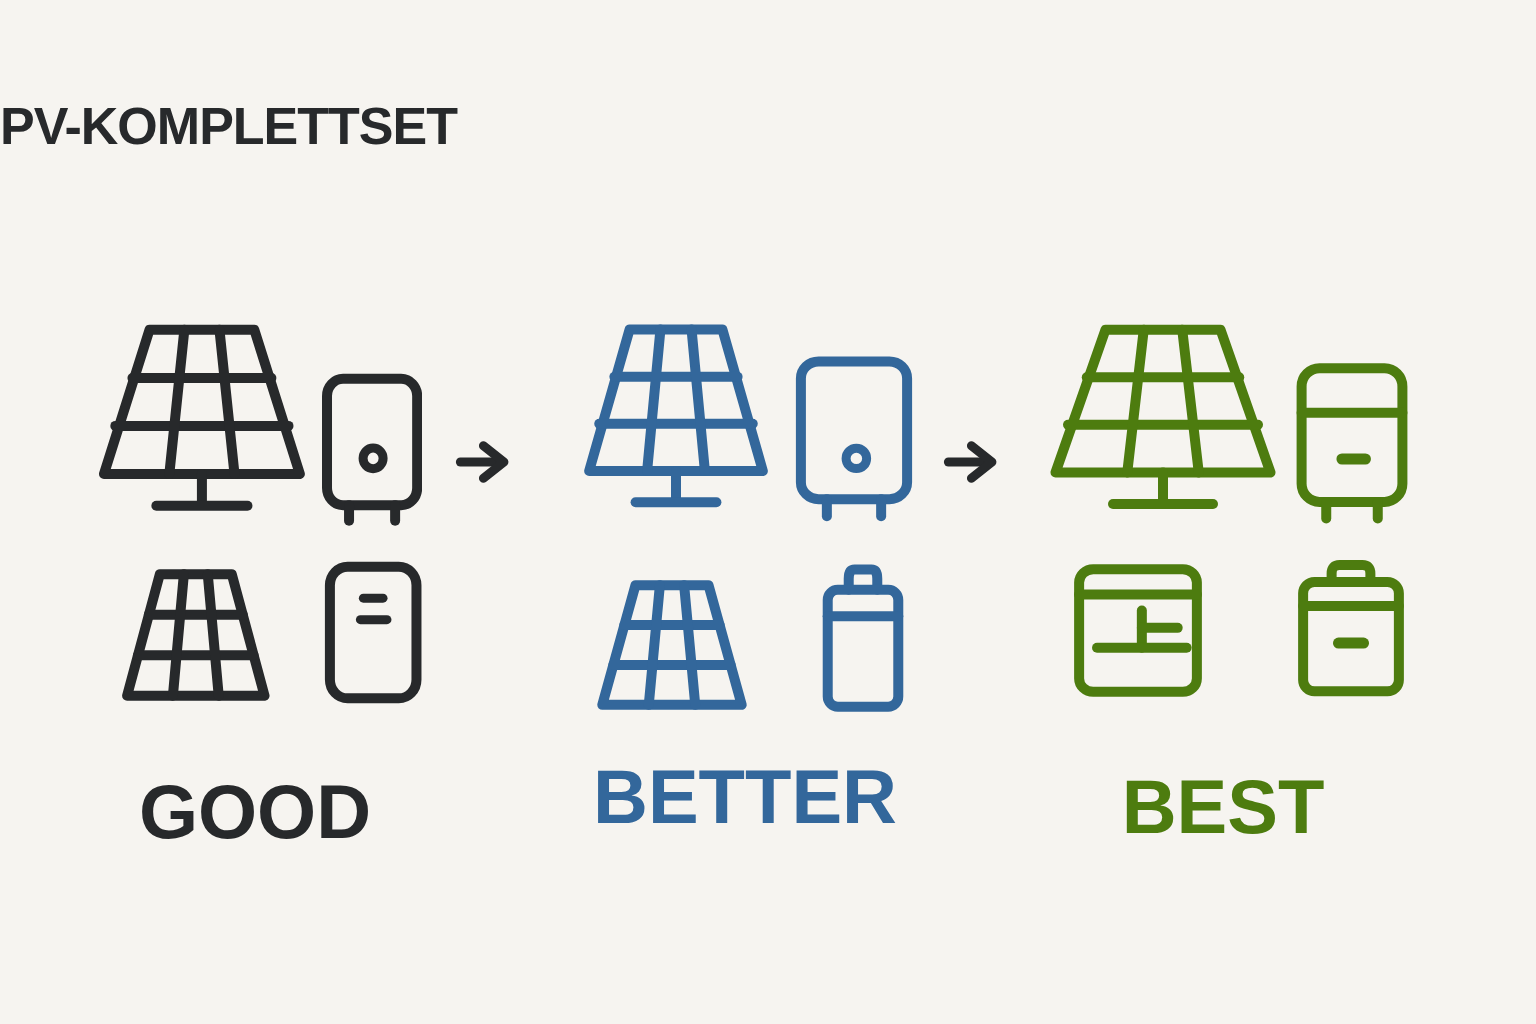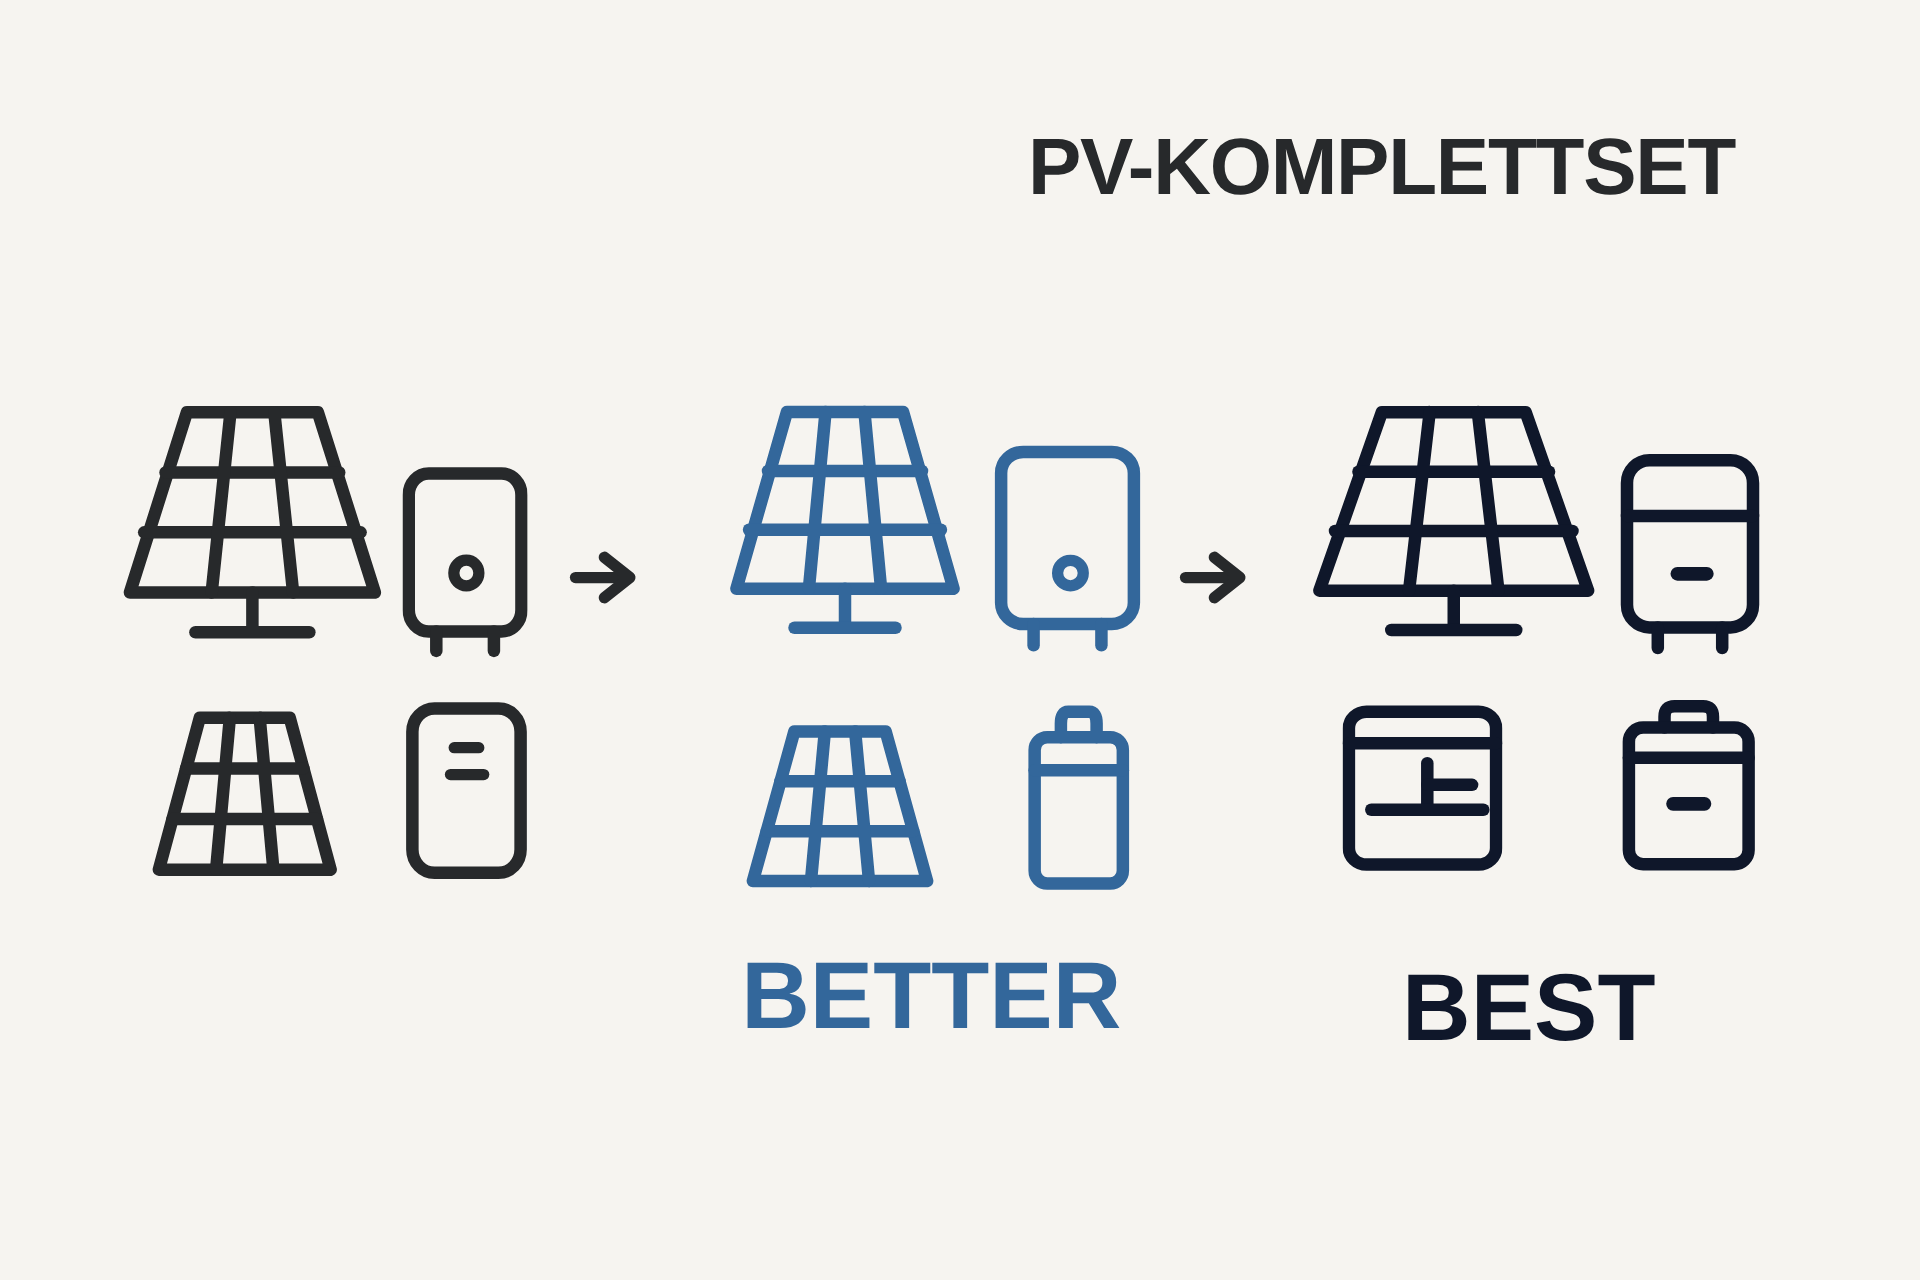--- a/index.html
+++ b/index.html
@@ -7,22 +7,22 @@
     width: 1536px; height: 1024px;
     overflow: hidden;
     font-family: "Liberation Sans", sans-serif;
     position: relative;
   }
   .stage { position: absolute; inset: 0; }
 
   .title {
     position: absolute;
     top: 96px; left: 0; width: 1388px;
-    text-align: right;
-    font-size: 64px;
+    text-align: left;
+    font-size: 52px;
     font-weight: 700;
     letter-spacing: -1px;
   }
 
   .tier { position: absolute; top: 315px; }
   #tier-good   { left: 88px;   width: 334px; }
   #tier-better { left: 575px;  width: 340px; }
   #tier-best   { left: 1038px; width: 370px; }
 
   .row { display: flex; align-items: flex-end; }
@@ -97,20 +97,21 @@
         <line class="st" x1="42.7" y1="6" x2="36" y2="94"></line>
         <line class="st" x1="57.3" y1="6" x2="64" y2="94"></line>
       </svg>
 
       <svg width="101" height="143" viewBox="0 0 100 100" preserveAspectRatio="none">
         <rect class="st" x="6" y="4" width="88" height="92" rx="18" ry="13"></rect>
         <line class="st thin" x1="40" y1="26" x2="60" y2="26"></line>
         <line class="st thin" x1="37" y1="41" x2="64" y2="41"></line>
       </svg>
     </div>
+    <div class="tier-label">GOOD</div>
   </div>
 
   <svg class="arrow" id="arrow-1" width="64" height="48" viewBox="0 0 100 80" preserveAspectRatio="none" style="color: rgb(39, 41, 43);">
     <line class="st thin" x1="10" y1="40" x2="74" y2="40"></line>
     <polyline class="st thin" points="46,13 78,40 46,67"></polyline>
   </svg>
 
   <div class="tier" id="tier-better" style="color: rgb(51, 103, 155);">
     <div class="row row1">
 
@@ -148,21 +149,21 @@
       </svg>
     </div>
     <div class="tier-label">BETTER</div>
   </div>
 
   <svg class="arrow" id="arrow-2" width="64" height="48" viewBox="0 0 100 80" preserveAspectRatio="none" style="color: rgb(39, 41, 43);">
     <line class="st thin" x1="10" y1="40" x2="74" y2="40"></line>
     <polyline class="st thin" points="46,13 78,40 46,67"></polyline>
   </svg>
 
-  <div class="tier" id="tier-best" style="color: #0f172a;">
+  <div class="tier" id="tier-best" style="color: #4d7c0f;">
     <div class="row row1">
 
       <svg width="250" height="210" viewBox="0 0 100 100" preserveAspectRatio="none">
         <polygon class="st" points="27,7 73,7 93,75 7,75"></polygon>
         <line class="st" x1="19.5" y1="29.7" x2="80.5" y2="29.7"></line>
         <line class="st" x1="12" y1="52.3" x2="88" y2="52.3"></line>
         <line class="st" x1="42.3" y1="7" x2="35.7" y2="75"></line>
         <line class="st" x1="57.7" y1="7" x2="64.3" y2="75"></line>
         <line class="st" x1="50" y1="75" x2="50" y2="88"></line>
         <line class="st" x1="30" y1="90" x2="70" y2="90"></line>

